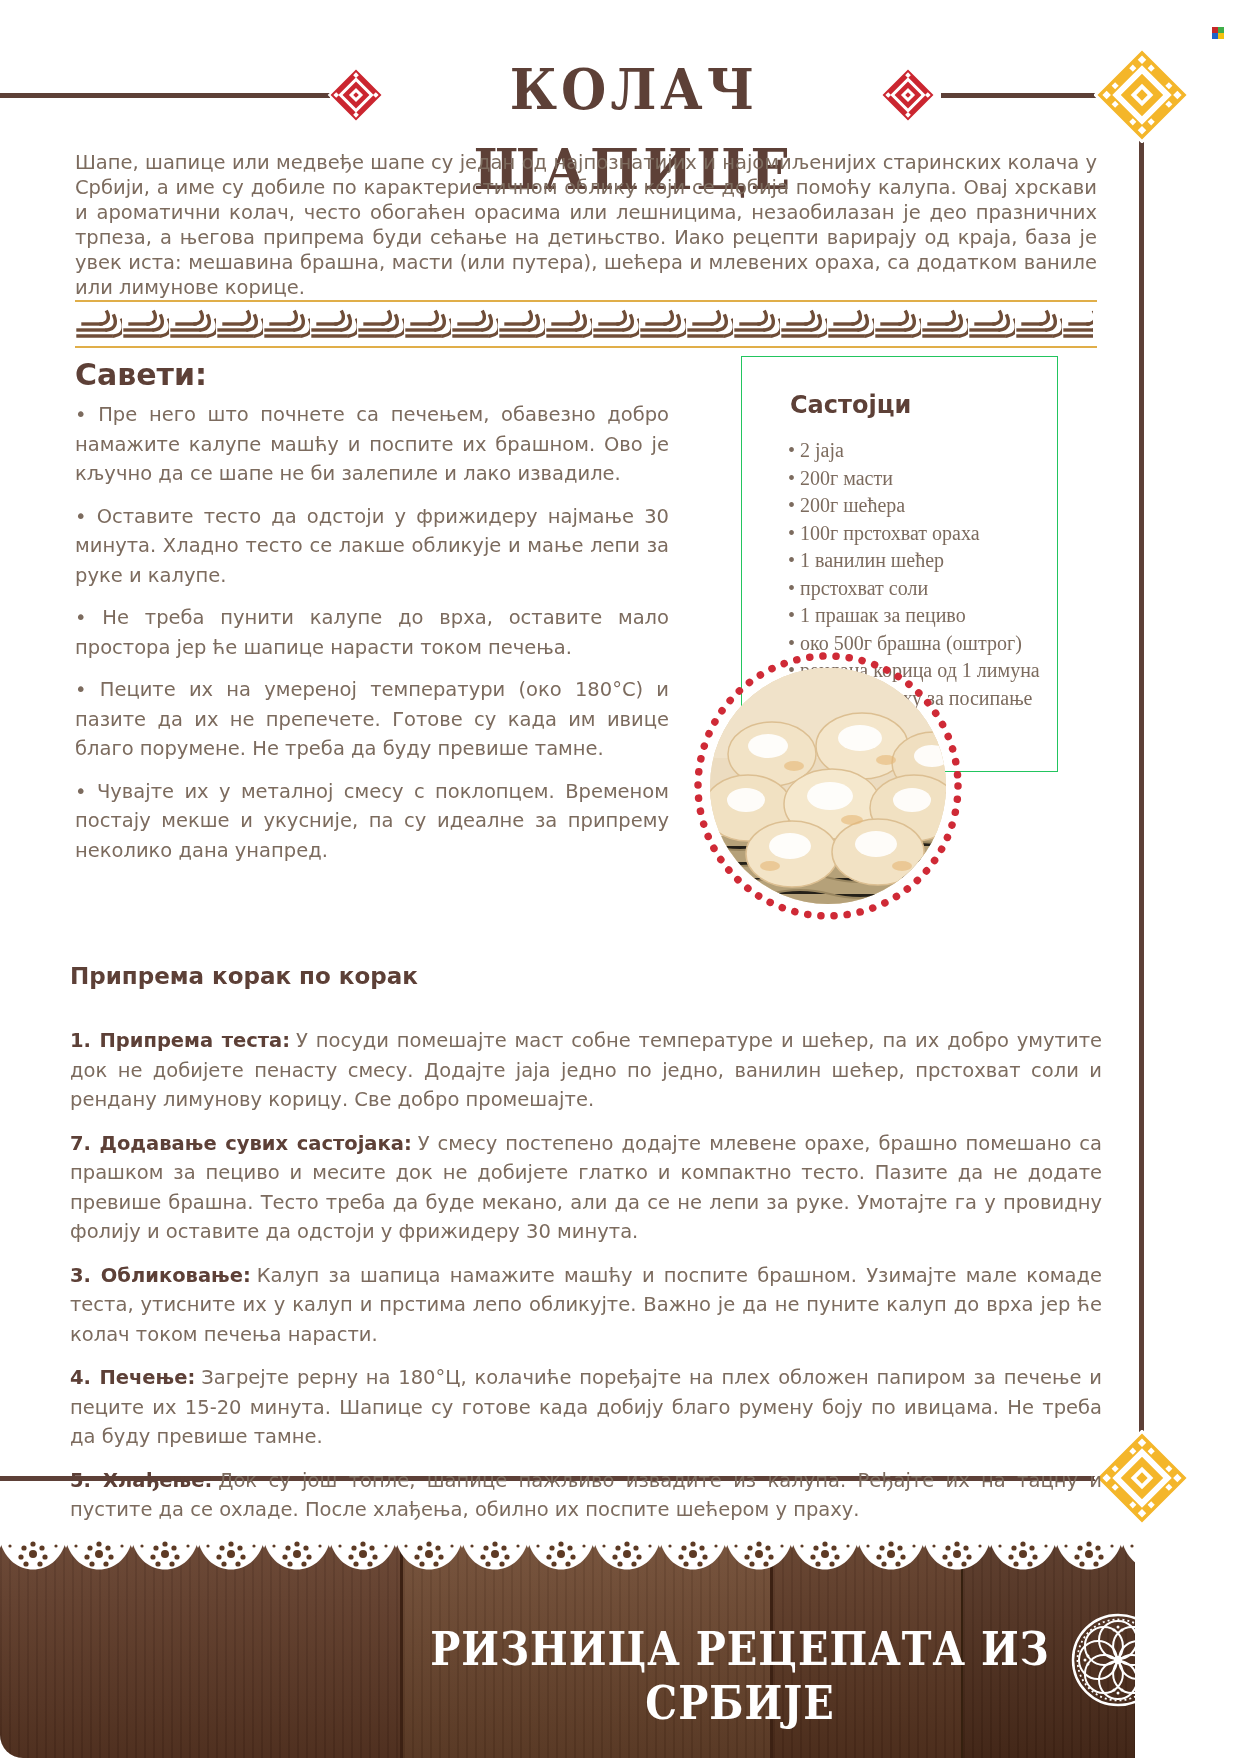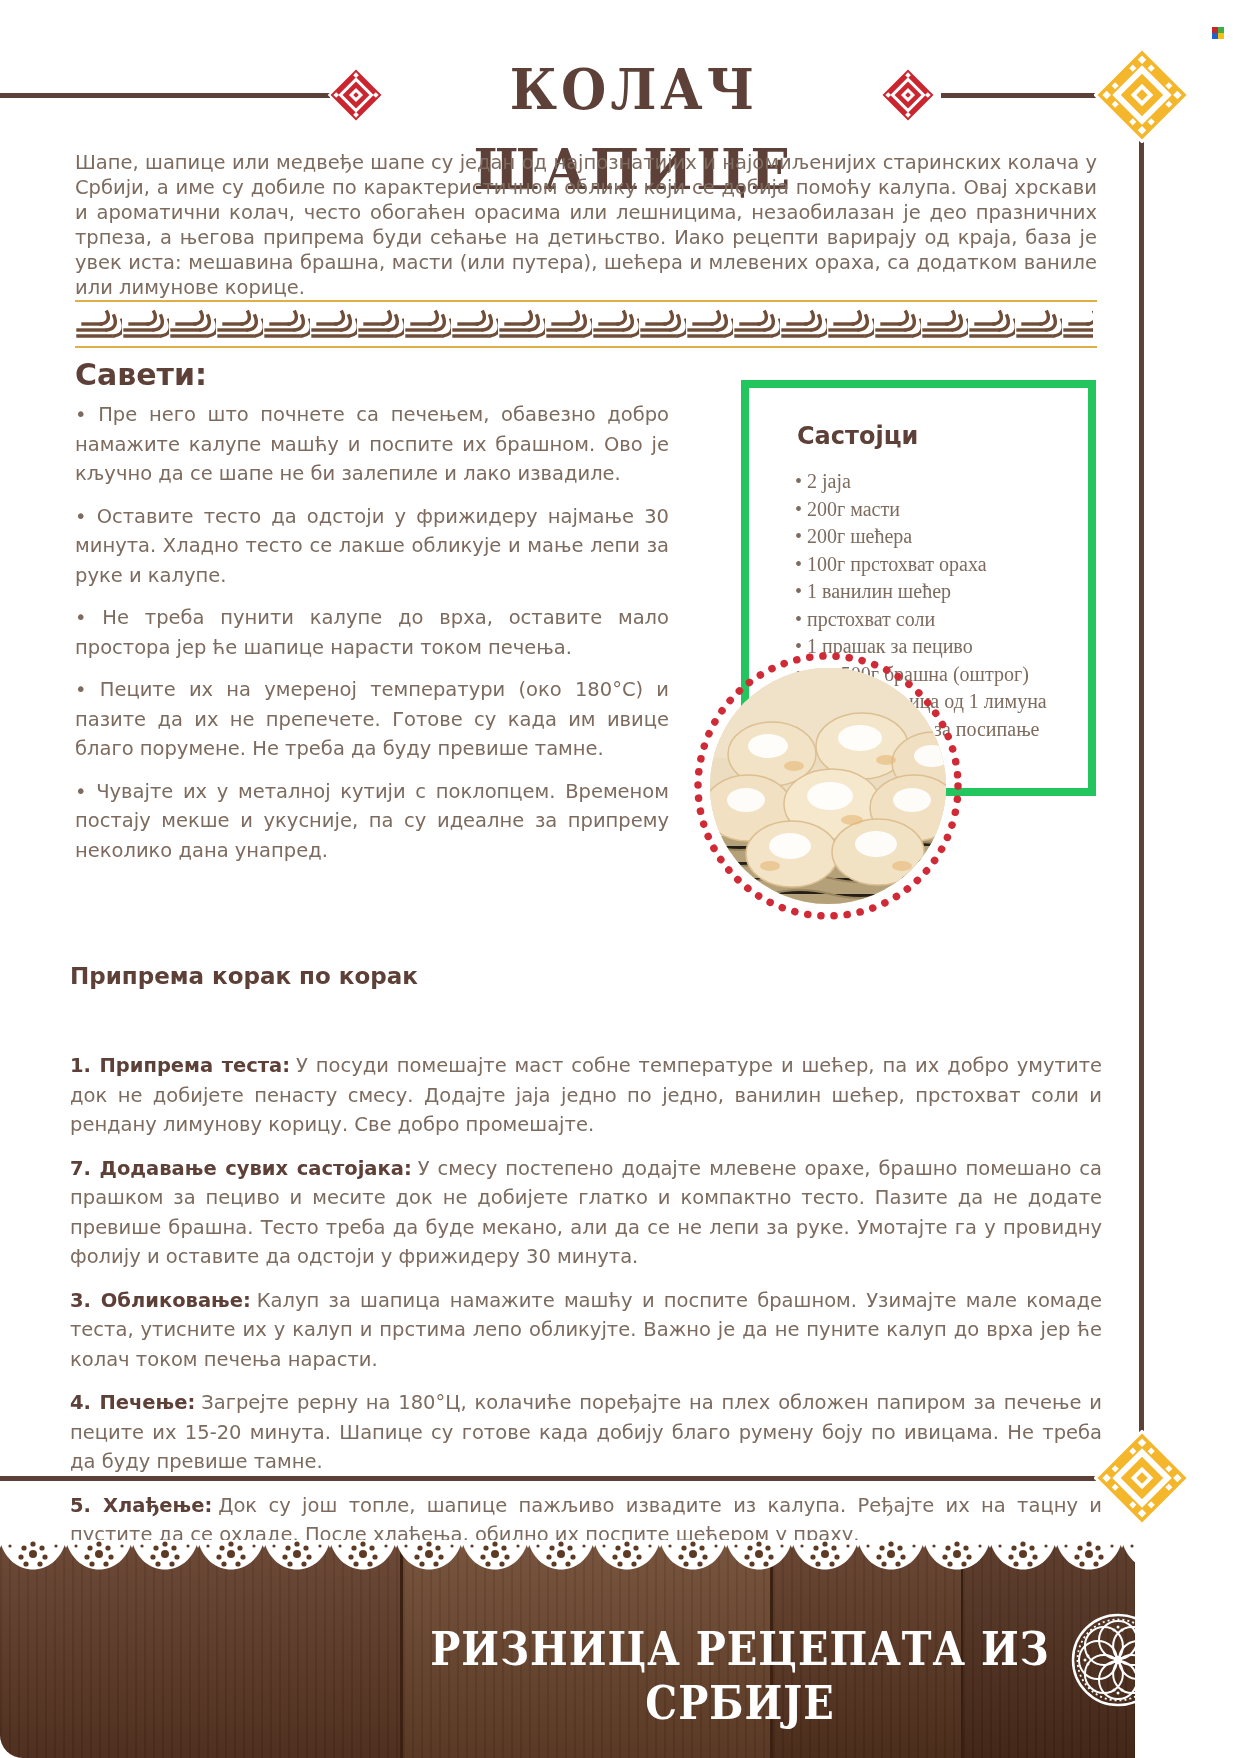--- a/index.html
+++ b/index.html
@@ -35,35 +35,35 @@
         border-top:2px solid #e0ae49;border-bottom:2px solid #e0ae49;box-sizing:border-box;}
   .band svg{display:block;}
 
   
   .tips-heading{position:absolute;left:75px;top:357px;margin:0;font-size:30px;font-weight:700;color:#5d4037;}
   .tips{position:absolute;left:75px;top:400px;width:594px;margin:0;padding:0;list-style:none;}
   .tips li{margin:0 0 13px 0;font-size:19.5px;line-height:29.5px;color:#7c6b5e;text-align:justify;}
   .tips li::before{content:"• ";color:#7c6b5e;}
 
   
-  .ingredients{position:absolute;left:741px;top:356px;width:355px;height:416px;box-sizing:border-box;
-               border:8px solid #22c55e;background:#ffffff;z-index:1;margin-top:24px;}
+  .ingredients{position:absolute;left:741px;top:356px;width:317px;height:416px;box-sizing:border-box;
+               border:1px solid #22c55e;background:#ffffff;z-index:1;}
   .ingredients h2{margin:34px 0 0 48px;font-size:24px;font-weight:700;color:#5d4037;}
   .ingredients ul{margin:18px 0 0 46px;padding:0;list-style:none;font-family:Liberation Serif, serif;}
   .ingredients li{font-size:20px;line-height:27.5px;color:#7c6b5e;}
   .ingredients li::before{content:"• ";color:#7c6b5e;}
 
   
   .cookie-photo{position:absolute;left:710px;top:668px;width:236px;height:236px;border-radius:50%;
                 overflow:hidden;z-index:2;background:#ecdcc0;}
   .cookie-ring{position:absolute;left:692px;top:650px;z-index:3;}
 
   
   .steps-heading{position:absolute;left:70px;top:963px;margin:0;font-size:23px;font-weight:700;color:#5d4037;}
-  .steps{position:absolute;left:70px;top:1051px;width:1032px;}
+  .steps{position:absolute;left:70px;top:1026px;width:1032px;}
   .step{margin:0 0 14px 0;font-size:19.5px;line-height:29.5px;color:#7c6b5e;text-align:justify;}
   .step .label{font-weight:700;color:#5d4037;margin-right:6px;}
 
   
   .footer{position:absolute;left:0;top:1540px;width:1135px;height:218px;overflow:hidden;}
   .plank{position:absolute;top:0;height:218px;
          background-image:repeating-linear-gradient(90deg,rgba(0,0,0,.07) 0 2px,rgba(255,255,255,.02) 2px 9px);}
   .plank1{left:0;width:400px;background-color:#5e3723;border-right:3px solid #3c2113;}
   .plank2{left:403px;width:367px;background-color:#6a432a;border-right:3px solid #3c2113;}
   .plank3{left:773px;width:188px;background-color:#5a341f;border-right:2px solid #35200f;}
@@ -186,21 +186,21 @@
       <rect width="1018" height="44" fill="url(#bandpat)"></rect>
     </svg>
   </div>
 
   <h2 class="tips-heading">Савети:</h2>
   <ul class="tips">
     <li>Пре него што почнете са печењем, обавезно добро намажите калупе машћу и поспите их брашном. Ово је кључно да се шапе не би залепиле и лако извадиле.</li>
     <li>Оставите тесто да одстоји у фрижидеру најмање 30 минута. Хладно тесто се лакше обликује и мање лепи за руке и калупе.</li>
     <li>Не треба пунити калупе до врха, оставите мало простора јер ће шапице нарасти током печења.</li>
     <li>Пеците их на умереној температури (око 180°C) и пазите да их не препечете. Готове су када им ивице благо порумене. Не треба да буду превише тамне.</li>
-    <li>Чувајте их у металној кутији с поклопцем. Временом постају мекше и укусније, па су идеалне за припрему неколико дана унапред.</li>
+    <li>Чувајте их у металној смесу с поклопцем. Временом постају мекше и укусније, па су идеалне за припрему неколико дана унапред.</li>
   </ul>
 
   <div class="ingredients">
     <h2>Састојци</h2>
     <ul>
       <li>2 јаја</li>
       <li>200г масти</li>
       <li>200г шећера</li>
       <li>100г прстохват ораха</li>
       <li>1 ванилин шећер</li>

